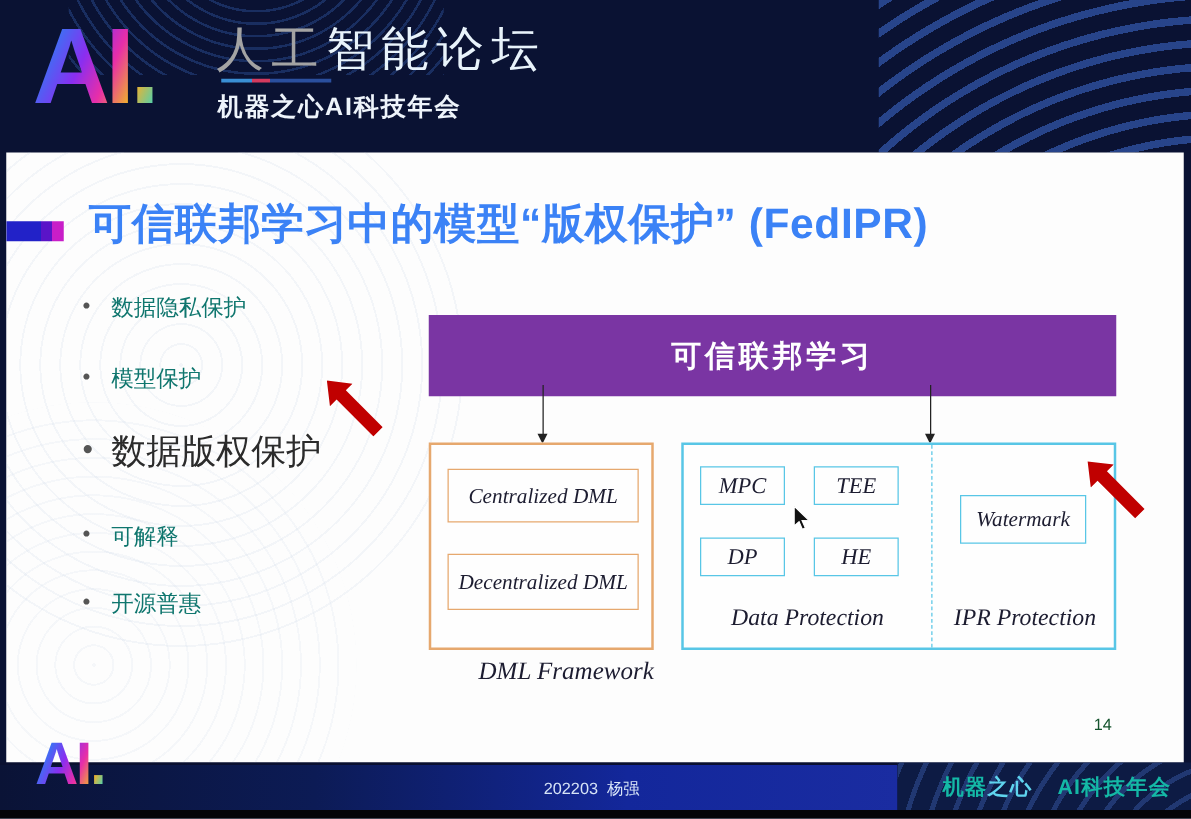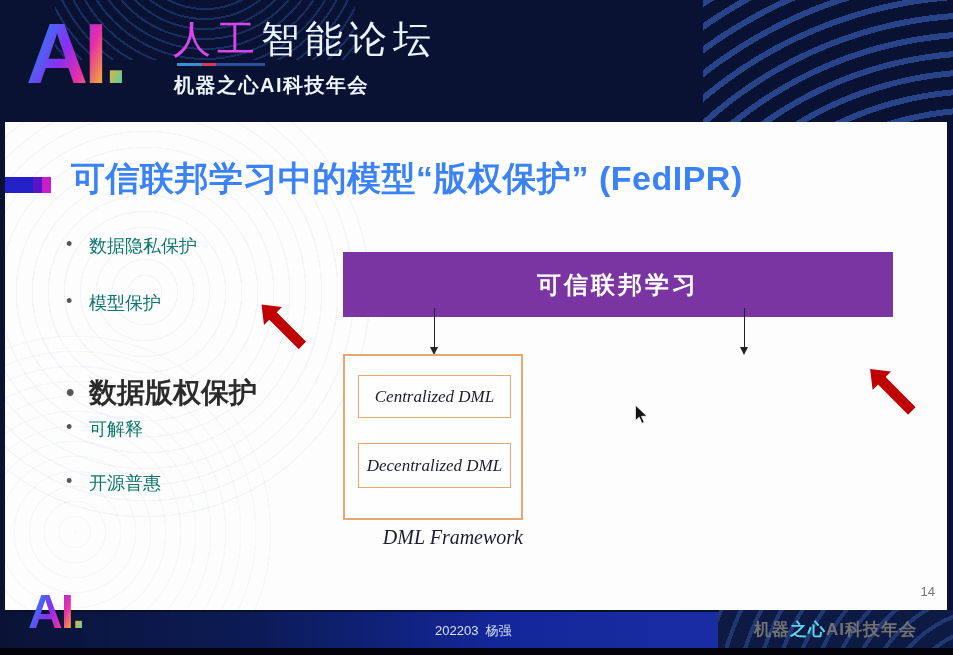--- a/index.html
+++ b/index.html
@@ -11,42 +11,42 @@
   .header { position:absolute; left:0; top:0; width:953px; height:122px; background:#0a1233; overflow:hidden; }
   .rings-left { position:absolute; left:55px; top:-130px; width:300px; height:190px;
     background:repeating-radial-gradient(circle at 150px 60px, transparent 0 8px, rgba(60,110,200,0.38) 8px 10px);
     opacity:.8; }
   .rings-right { position:absolute; right:0; top:0; width:250px; height:122px;
     background:repeating-radial-gradient(circle at 280px 430px, transparent 0 13px, rgba(55,95,185,0.65) 13px 19px); }
   .logo-big { position:absolute; left:26px; top:2px; font-size:86px; font-weight:800; letter-spacing:-4px;
     background:linear-gradient(115deg,#38d8f8 3%,#3f6ef4 22%,#8a2ef0 42%,#e82ea8 60%,#f0b02e 78%,#30d8c8 95%);
     -webkit-background-clip:text; background-clip:text; color:transparent; line-height:1.2; }
   .hdr-title { position:absolute; left:173px; top:14px; font-size:38px; letter-spacing:6px; font-weight:500; }
-  .hdr-title .p1 { color:#d946ef; } .hdr-title .p2 { color:#e8f3fb; }
+  .hdr-title .p1 { color:#a3a3a3; } .hdr-title .p2 { color:#e8f3fb; }
   .hdr-underline { position:absolute; left:177px; top:63px; width:88px; height:3px;
     background:linear-gradient(90deg,#3a8fd4 0 28%,#d43a5e 28% 44%,#2a4f9e 44% 100%); }
   .hdr-sub { position:absolute; left:174px; top:72px; font-size:20px; color:#eef4fb; letter-spacing:1.5px; font-weight:600; }
 
   
   .slide { position:absolute; left:5px; top:122px; width:942px; height:488px; background:#fdfdfd; overflow:hidden; }
   .slide::before { content:""; position:absolute; left:-90px; top:-60px; width:460px; height:460px; border-radius:50%;
     background:repeating-radial-gradient(circle, rgba(190,205,225,0.16) 0 1.5px, transparent 1.5px 16px); }
   .slide::after { content:""; position:absolute; left:-140px; top:200px; width:420px; height:420px; border-radius:50%;
     background:repeating-radial-gradient(circle, rgba(190,205,225,0.13) 0 1.5px, transparent 1.5px 15px); }
 
   .accent-bar { position:absolute; left:0; top:55px; width:46px; height:16px;
     background:linear-gradient(90deg,#2222c8 0 60%,#5a14c8 60% 80%,#c81ec8 80% 100%); z-index:2; }
   .slide-title { position:absolute; left:66px; top:34px; font-size:34px; font-weight:bold; color:#3b82f6;
     letter-spacing:0.5px; z-index:2; white-space:nowrap; }
 
   .bullets { position:absolute; left:84px; top:0; z-index:2; }
   .bullet { position:absolute; white-space:nowrap; font-size:18px; color:#0f766e; }
   .bullet::before { content:"•"; position:absolute; left:-23px; top:0; color:#555; }
   .b1 { top:112px; } .b2 { top:169px; }
-  .b3 { top:220px; font-size:28px; font-weight:bold; color:#2b2b2b;margin-top:32px; }
+  .b3 { top:220px; font-size:28px; font-weight:normal; color:#2b2b2b; }
   .b3::before { font-size:24px; top:4px; }
   .b4 { top:295px; } .b5 { top:349px; }
 
   .red-arrow { position:absolute; z-index:3; }
   .red-arrow svg { display:block; }
   .arrow1 { left:248px; top:190px; width:58px; height:26px; transform:rotate(45deg); }
   .arrow2 { left:856px; top:255px; width:60px; height:26px; transform:rotate(45deg); }
 
   .banner { position:absolute; left:338px; top:130px; width:550px; height:65px; background:#7a35a3;
     display:flex; align-items:center; justify-content:center; z-index:2; }
@@ -72,34 +72,34 @@
   .sec-cell { position:absolute; border:1.5px solid #58c6e6; display:flex; align-items:center; justify-content:center;
     font-size:18px; width:68px; height:31px; }
   .c-mpc { left:13px;  top:17px; } .c-tee { left:104px; top:17px; }
   .c-dp  { left:13px;  top:74px; } .c-he  { left:104px; top:74px; }
   .c-wm  { left:221px; top:40px; width:101px; height:39px; font-size:17px; }
   .sec-sub { position:absolute; top:128px; font-size:19px; text-align:center; }
   .sub-data { left:0; width:198px; } .sub-ipr { left:198px; width:150px; }
   .sec-caption { position:absolute; left:540px; top:404px; width:348px; text-align:center; font-size:20px; z-index:2; }
 
   .cursor { position:absolute; left:630px; top:283px; z-index:4; }
-  .page-num { position:absolute; left:870px; top:462px; width:60px; text-align:right; font-size:13px; color:#737373; z-index:2; }
+  .page-num { position:absolute; left:870px; top:450px; width:60px; text-align:left; font-size:13px; color:#14532d; z-index:2; }
 
   
   .footer { position:absolute; left:0; top:610px; width:953px; height:38px; }
   .footer-left { position:absolute; left:0; top:0; width:718px; height:38px;
     background:linear-gradient(90deg,#0a1336 0%,#0c1b55 35%,#13279b 70%,#1a2ca1 100%);
     border-top:2px solid #0a1030;padding-left:12px; }
   .footer-right { position:absolute; left:718px; top:0; width:235px; height:38px; background:#0d1b44; overflow:hidden;
     display:flex; align-items:center; justify-content:center; }
   .footer-right::before { content:""; position:absolute; inset:0;
     background:repeating-radial-gradient(circle at 120% 320%, transparent 0 14px, rgba(70,110,200,0.35) 14px 18px); }
   .credit { position:absolute; left:435px; top:10px; font-size:13px; color:#d7e4f7; white-space:pre; }
   .brand { position:relative; font-size:17px; letter-spacing:1px; font-weight:600; white-space:nowrap; }
-  .brand .bp1, .brand .bp3 { color:#737373; } .brand .bp2 { color:#5fd4ee; }
+  .brand .bp1, .brand .bp3 { color:#14b8a6;margin-left:20px; } .brand .bp2 { color:#5fd4ee; }
   .bottom-strip { position:absolute; left:0; top:648px; width:953px; height:7px; background:#040408; }
   .logo-small { position:absolute; left:28px; top:586px; font-size:48px; font-weight:800; letter-spacing:-2px; z-index:5;
     background:linear-gradient(115deg,#38d8f8 3%,#3f6ef4 22%,#8a2ef0 42%,#e82ea8 62%,#f0b02e 80%,#30d8c8 95%);
     -webkit-background-clip:text; background-clip:text; color:transparent; line-height:1.1; }
 </style>
 </head>
 <body>
 
 <div class="screen">
 
@@ -140,20 +140,30 @@
     </div>
     <div class="down-arrow da-left"></div>
     <div class="down-arrow da-right"></div>
 
     <div class="dml-box">
       <div class="dml-inner dml-i1 serif">Centralized DML</div>
       <div class="dml-inner dml-i2 serif">Decentralized DML</div>
     </div>
     <div class="dml-caption serif">DML Framework</div>
 
+    <div class="sec-box">
+      <div class="sec-divider"></div>
+      <div class="sec-cell c-mpc serif">MPC</div>
+      <div class="sec-cell c-tee serif">TEE</div>
+      <div class="sec-cell c-dp serif">DP</div>
+      <div class="sec-cell c-he serif">HE</div>
+      <div class="sec-cell c-wm serif">Watermark</div>
+      <div class="sec-sub sub-data serif">Data Protection</div>
+      <div class="sec-sub sub-ipr serif">IPR Protection</div>
+    </div>
 
     <div class="cursor">
       <svg width="13" height="19" viewBox="0 0 11 17">
           <polygon points="0,0 0,14 3.5,11 5.8,16.5 8,15.5 5.6,10.2 10.5,10" fill="#111" stroke="#fff" stroke-width="0.8"></polygon>
         </svg>
     </div>
 
     <div class="page-num">14</div>
   </div>
 

